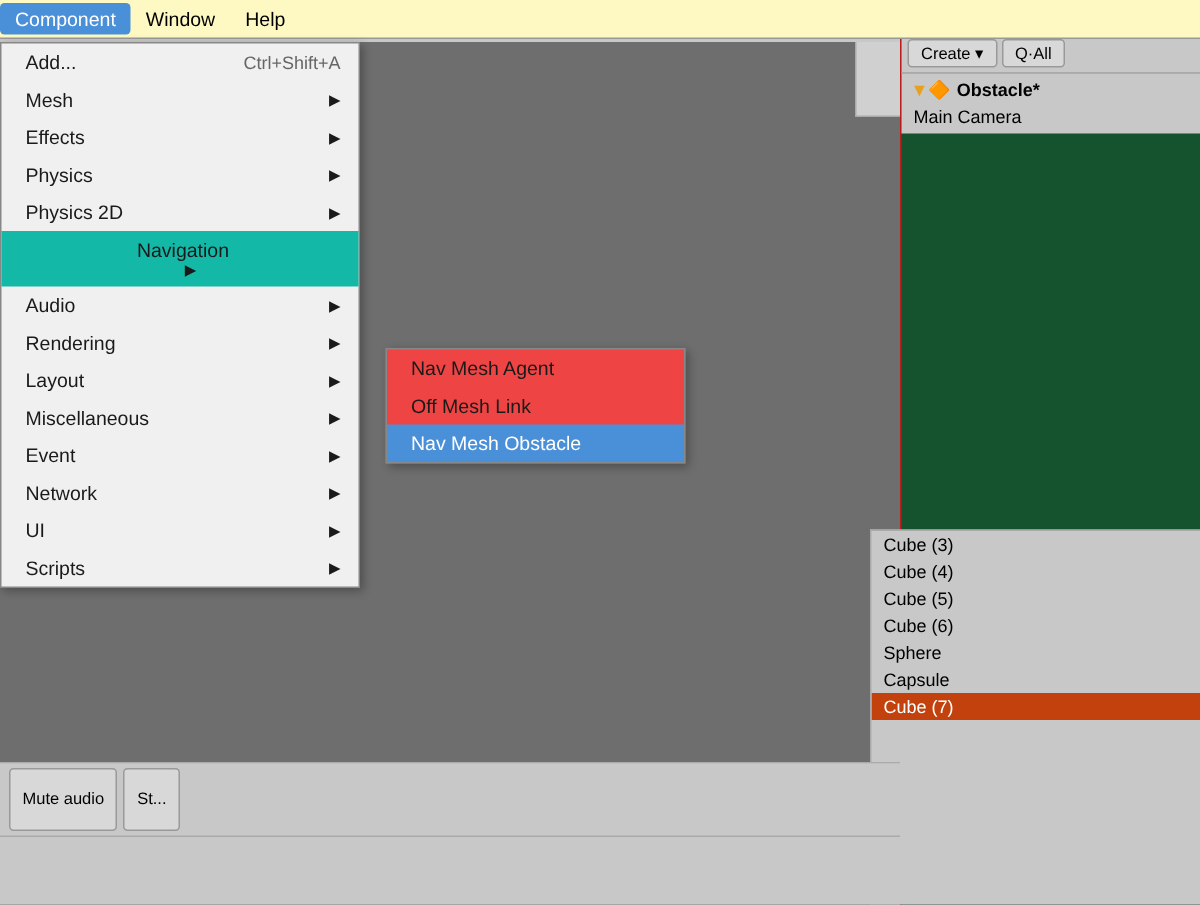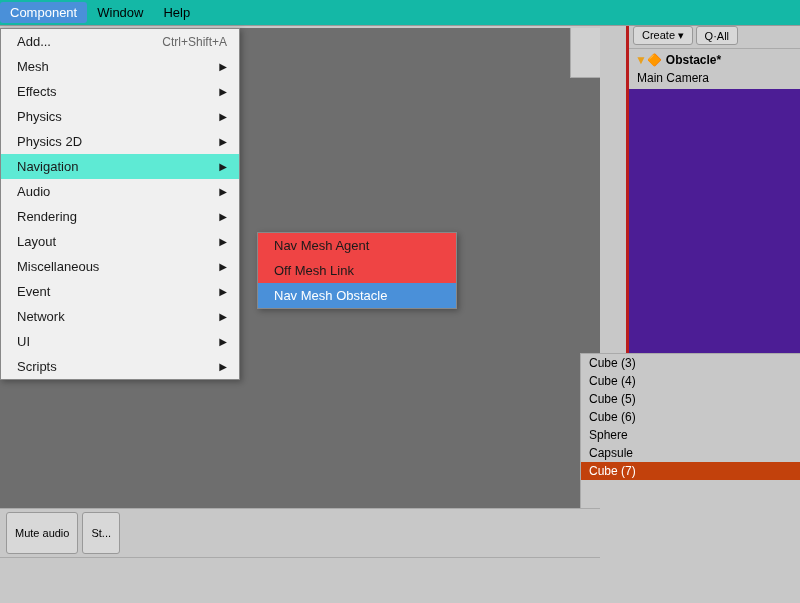--- a/index.html
+++ b/index.html
@@ -9,21 +9,21 @@
       background: #c8c8c8;
       font-family: 'Segoe UI', Arial, sans-serif;
       font-size: 13px;
       overflow: hidden;
       position: relative;
     }
 
     
     .menu-bar {
       display: flex;
-      background: #14b8a6;
+      background: #fef9c3;
       border-bottom: 1px solid #999;
       padding: 2px 0;
       position: relative;
       z-index: 100;
     }
     .menu-bar-item {
       padding: 3px 10px;
       cursor: pointer;
       border-radius: 3px;
       font-size: 13px;
@@ -51,22 +51,23 @@
       padding: 5px 12px 5px 16px;
       cursor: pointer;
       font-size: 13px;
       color: #1a1a1a;
     }
     .menu-item:hover, .menu-item.highlighted {
       background: #4a90d9;
       color: white;
     }
     .menu-item.highlighted {
-      background: #5eead4;
+      background: #14b8a6;
       color: #1a1a1a;
+      flex-direction: column;
     }
     .menu-item .shortcut {
       color: #666;
       font-size: 12px;
       margin-left: 20px;
     }
     .menu-item .arrow {
       font-size: 10px;
       margin-left: 10px;
     }
@@ -85,24 +86,24 @@
     .submenu .menu-item.active-item {
       background: #4a90d9;
       color: white;
     }
 
     
     .hierarchy-panel {
       position: absolute;
       top: 0;
       right: 0;
-      width: 174px;
+      width: 200px;
       height: 100%;
-      background: #4c1d95;
-      border-left: 3px solid #b91c1c;
+      background: #14532d;
+      border-left: 1px solid #b91c1c;
     }
     .hierarchy-header {
       background: #c8c8c8;
       padding: 4px 6px;
       font-size: 12px;
       display: flex;
       align-items: center;
       gap: 4px;
       border-bottom: 1px solid #aaa;
     }

